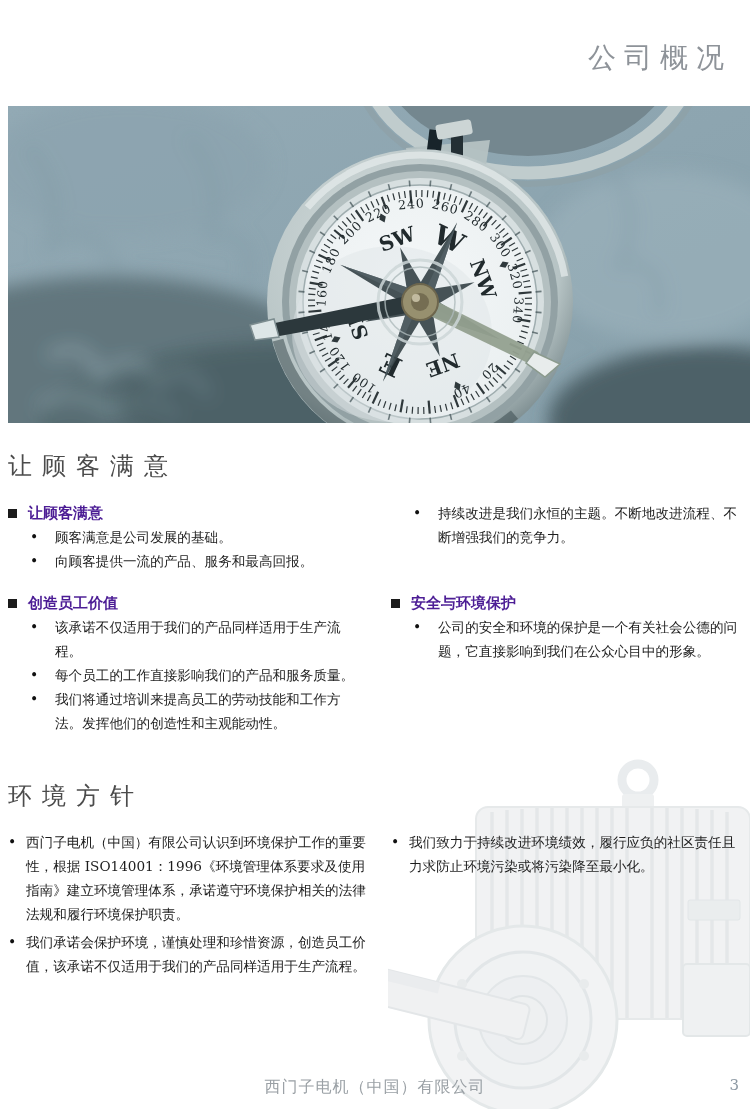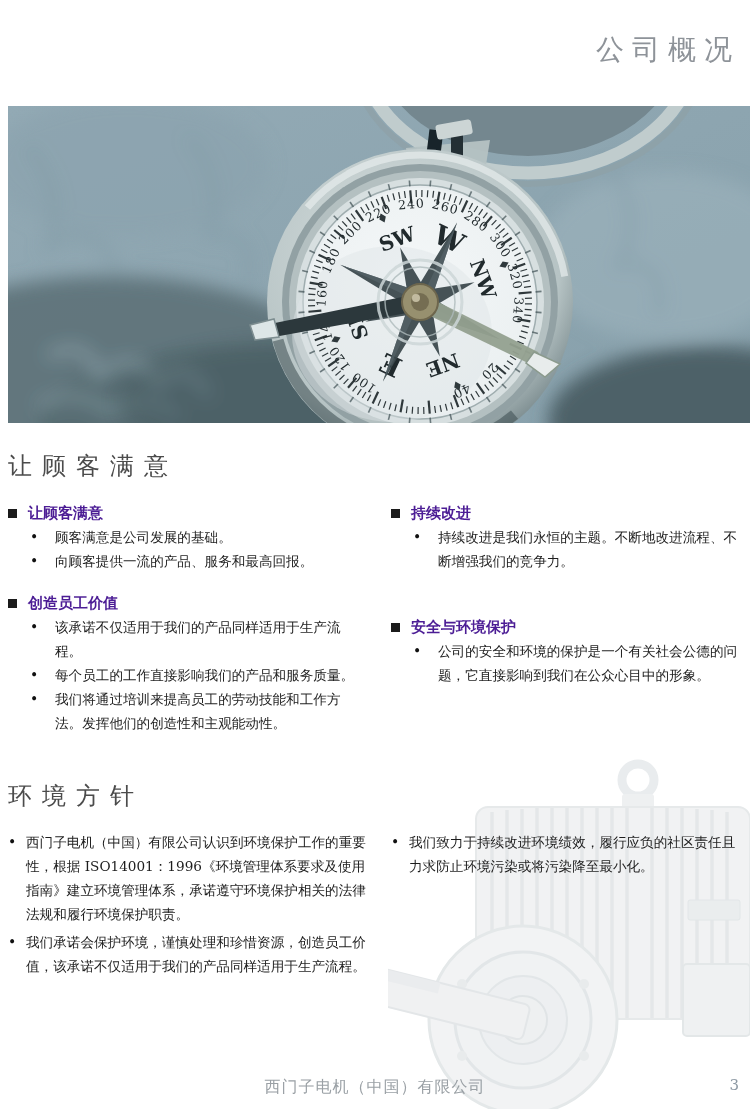--- a/index.html
+++ b/index.html
@@ -2,21 +2,21 @@
 <html><head>
 <meta charset="utf-8">
 <style>
   html,body{margin:0;padding:0;}
   body{
     width:750px;height:1109px;position:relative;background:#ffffff;overflow:hidden;
     font-family:"DejaVu Serif","Liberation Serif",serif;color:#1e1e1e;
   }
   
   .page-title{
-    position:absolute;top:27px;right:6px;margin:4px;
+    position:absolute;top:27px;right:6px;margin:12px;
     font-family:"DejaVu Sans","Liberation Sans",sans-serif;font-weight:500;
     font-size:28px;letter-spacing:8px;color:#8e9399;text-align:center;
   }
   
   .hero{position:absolute;left:8px;top:106px;width:742px;height:317px;overflow:hidden;z-index:1;}
   .hero svg{display:block;}
   
   .section-heading{
     position:absolute;left:8px;margin:0;
     font-family:"DejaVu Sans","Liberation Sans",sans-serif;font-weight:500;
@@ -403,24 +403,20 @@
       </div>
     <div class="b-row">
         <span class="dot">•</span>
         <span class="btxt">我们将通过培训来提高员工的劳动技能和工作方法。发挥他们的创造性和主观能动性。</span>
       </div>
   </div>
 </div>
 
 <div class="col" id="q-right">
   <div class="policy-item">
-    <div class="label-row">
-        <span class="sq"></span>
-        <span>持续改进</span>
-      </div>
     <div class="b-row">
         <span class="dot">•</span>
         <span class="btxt">持续改进是我们永恒的主题。不断地改进流程、不断增强我们的竞争力。</span>
       </div>
   </div>
   <div class="policy-item" style="margin-top:42px;">
     <div class="label-row">
         <span class="sq"></span>
         <span>安全与环境保护</span>
       </div>

